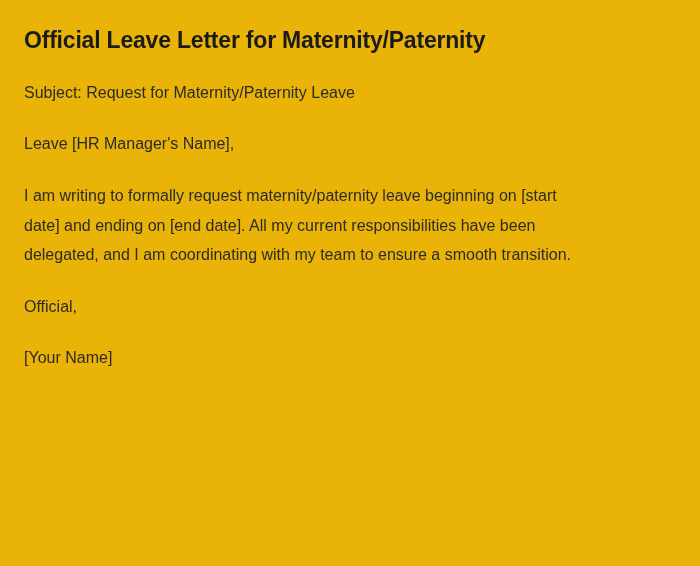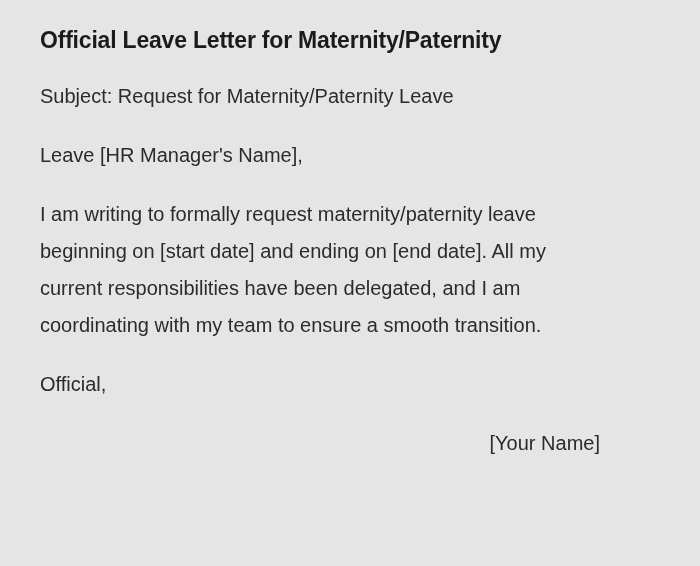--- a/index.html
+++ b/index.html
@@ -11,42 +11,41 @@
     width: 700px;
     height: 566px;
     font-family: "Liberation Sans", sans-serif;
     color: #222222;
     -webkit-font-smoothing: antialiased;
   }
   .document {
     box-sizing: border-box;
     width: 700px;
     height: 566px;
-    padding: 26px 40px 0 40px;
-    background: #e5e5e5;
+    padding: 26px 40px 0 24px;
+    background: #eab308;
     overflow: hidden;
   }
   .doc-title {
     font-size: 23px;
     font-weight: bold;
     line-height: 1.3;
     color: #1b1b1b;
     margin: 0 0 22px 0;
     letter-spacing: -0.2px;
   }
   .doc-paragraph {
-    font-size: 20px;
+    font-size: 16px;
     line-height: 1.85;
     color: #2b2b2b;
     margin: 0 0 22px 0;
     max-width: 560px;
   }
   .doc-paragraph:last-child {
     margin-bottom: 16px;
-    text-align: right;
   }
 </style>
 </head>
 <body>
 
 <div class="document">
   <h1 class="doc-title">Official Leave Letter for Maternity/Paternity</h1>
 
   <p class="doc-paragraph">Subject: Request for Maternity/Paternity Leave</p>
 

